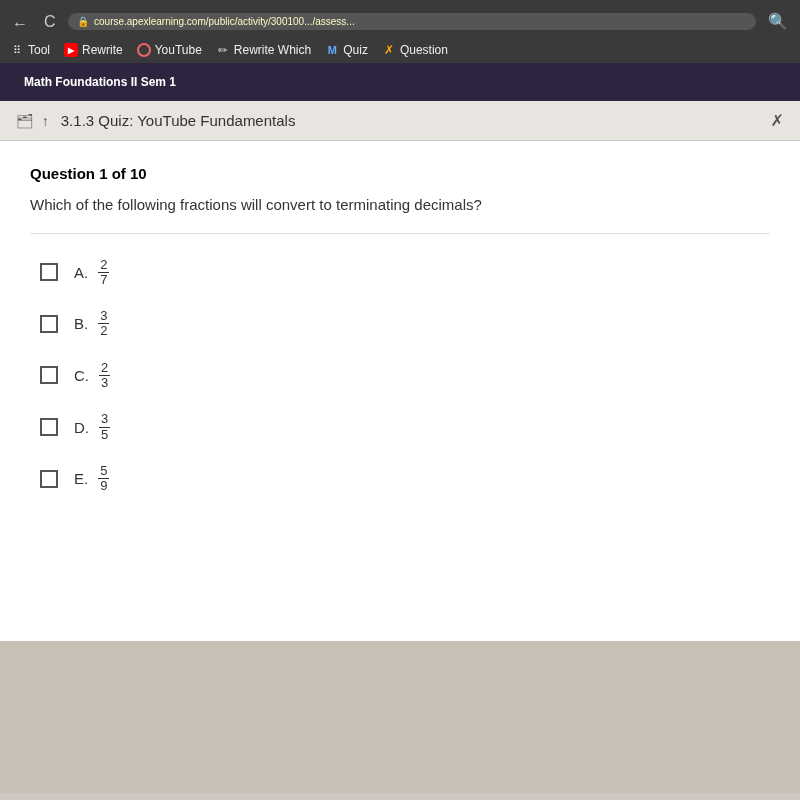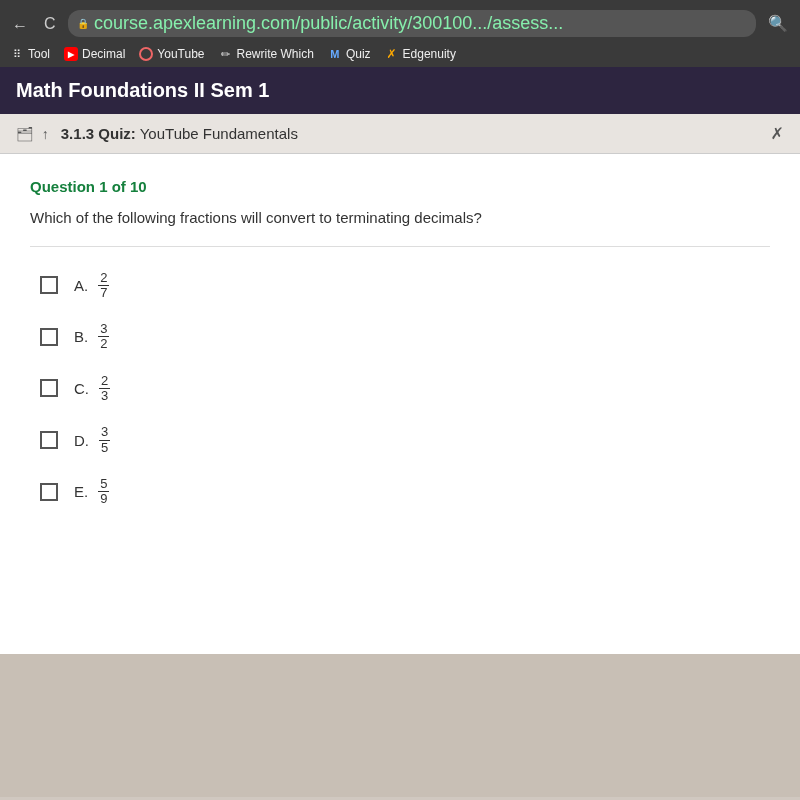--- a/index.html
+++ b/index.html
@@ -47,22 +47,22 @@
       align-items: center;
       gap: 4px;
     }
 
     .lock-icon {
       font-size: 10px;
       color: #aaa;
     }
 
     .address-text {
-      color: #86efac;
-      font-size: 18px;
+      color: #fef9c3;
+      font-size: 10px;
     }
 
     .bookmarks-bar {
       display: flex;
       align-items: center;
       gap: 14px;
       padding: 4px 2px 6px 2px;
     }
 
     .bookmark-item {
@@ -115,22 +115,22 @@
     .content-wrapper {
       background: #f5f3f0;
       height: calc(800px - 70px);
       overflow: hidden;
     }
 
     
     .app-header {
       background: #2d2540;
       color: white;
-      padding: 12px 16px;
-      font-size: 20px;
+      padding: 12px 24px;
+      font-size: 12px;
       font-weight: bold;
     }
 
     
     .quiz-header {
       background: #e8e4e0;
       border-bottom: 1px solid #ccc;
       padding: 10px 16px;
       display: flex;
       align-items: center;
@@ -144,21 +144,21 @@
       color: #555;
       font-size: 14px;
     }
 
     .quiz-title {
       font-size: 15px;
       color: #333;
     }
 
     .quiz-title-bold {
-      font-weight: bold;
+      font-weight: normal;
       text-align: center;
     }
 
     .close-x {
       margin-left: auto;
       font-size: 16px;
       color: #555;
       cursor: pointer;
     }
 
@@ -166,21 +166,21 @@
     .quiz-content {
       background: white;
       margin: 0;
       padding: 24px 30px;
       min-height: 500px;
     }
 
     .question-label {
       font-weight: bold;
       font-size: 15px;
-      color: #15803d;
+      color: #000000;
       margin-bottom: 12px;
     }
 
     .question-text {
       font-size: 15px;
       color: #333;
       margin-bottom: 12px;
       line-height: 1.5;
     }
 
@@ -268,37 +268,37 @@
     </div>
     <span class="nav-btn">🔍</span>
   </div>
   <div class="bookmarks-bar">
     <span class="bookmark-item">
       <span class="bookmark-icon">⠿</span>
       <span>Tool</span>
     </span>
     <span class="bookmark-item">
       <span class="bookmark-icon youtube-icon">▶</span>
-      <span>Decimal</span>
+      <span>Rewrite</span>
     </span>
     <span class="bookmark-item">
       <span class="canvas-icon"></span>
       <span>YouTube</span>
     </span>
     <span class="bookmark-item">
       <span class="bookmark-icon">✏</span>
       <span>Rewrite Which</span>
     </span>
     <span class="bookmark-item">
       <span class="apex-icon bookmark-icon">M</span>
       <span>Quiz</span>
     </span>
     <span class="bookmark-item">
       <span class="edgenuity-icon bookmark-icon">✗</span>
-      <span>Edgenuity</span>
+      <span>Question</span>
     </span>
   </div>
 </div>
 
 <div class="content-wrapper">
 
   <div class="app-header">
     <span>Math Foundations II Sem 1</span>
   </div>
 

